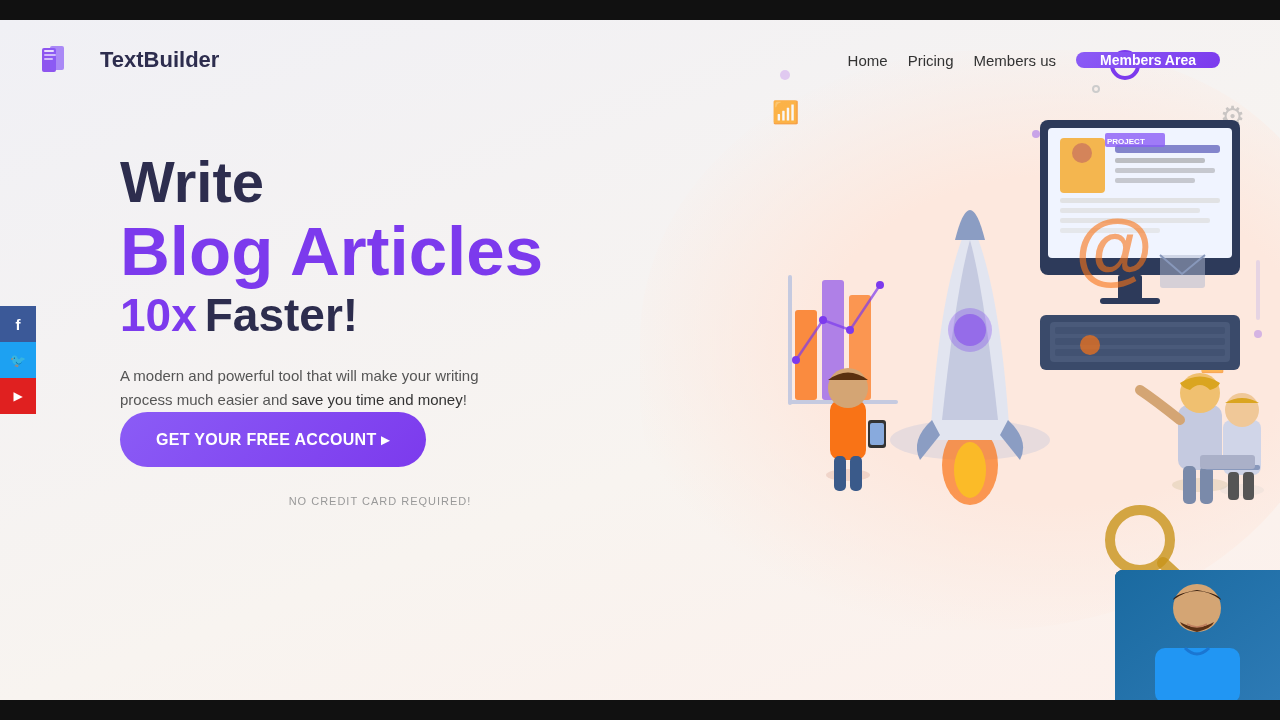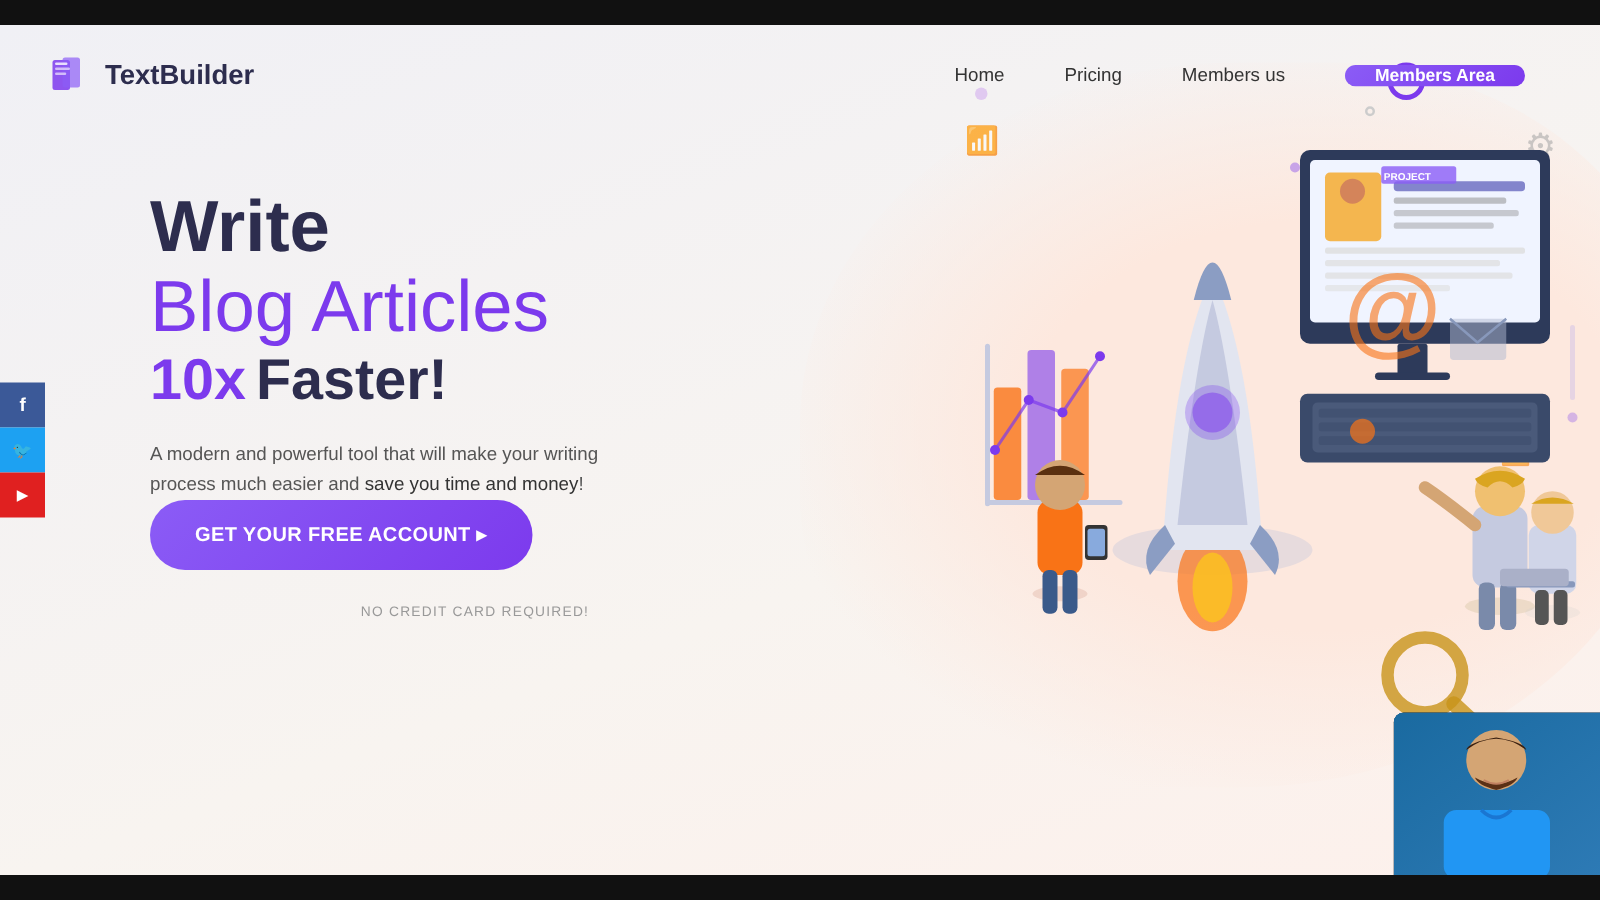--- a/index.html
+++ b/index.html
@@ -48,36 +48,37 @@
       z-index: 10;
       display: flex;
       align-items: center;
       justify-content: space-between;
       padding: 22px 60px 22px 40px;
     }
 
     .logo {
       display: flex;
       align-items: center;
-      gap: 8px;
+      gap: 24px;
       text-decoration: none;
     }
     .logo-icon {
       width: 36px;
       height: 36px;
     }
     .logo-text {
       font-size: 22px;
       font-weight: 700;
       color: #2d2d4e;
     }
 
     .nav {
       display: flex;
-      gap: 48px;
+      align-items: center;
+      gap: 20px;
     }
     .nav-link {
       font-size: 15px;
       color: #333;
       text-decoration: none;
       font-weight: 500;
     }
 
     .members-btn {
       background: linear-gradient(135deg, #8b5cf6, #7c3aed);
@@ -128,22 +129,22 @@
       flex: 0 0 520px;
       padding-top: 20px;
     }
     .hero-title-line1 {
       font-size: 58px;
       font-weight: 800;
       color: #2d2d4e;
       line-height: 1.1;
     }
     .hero-title-line2 {
-      font-size: 58px;
-      font-weight: 400;
+      font-size: 69px;
+      font-weight: 700;
       color: #7c3aed;
       line-height: 1.1;
     }
     .hero-title-line3 {
       font-size: 46px;
       font-weight: 800;
       line-height: 1.1;
       display: flex;
       align-items: baseline;
       gap: 8px;

